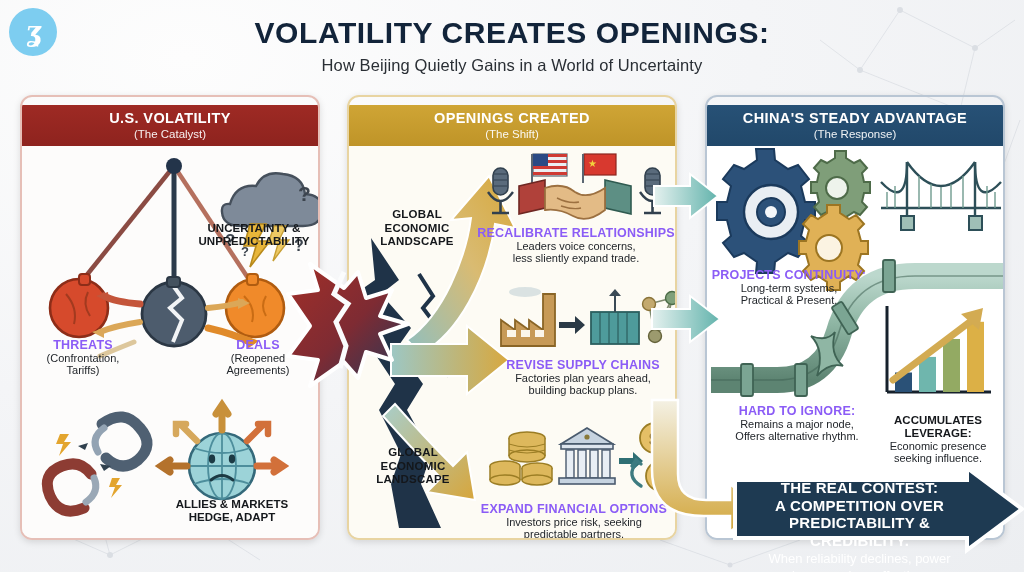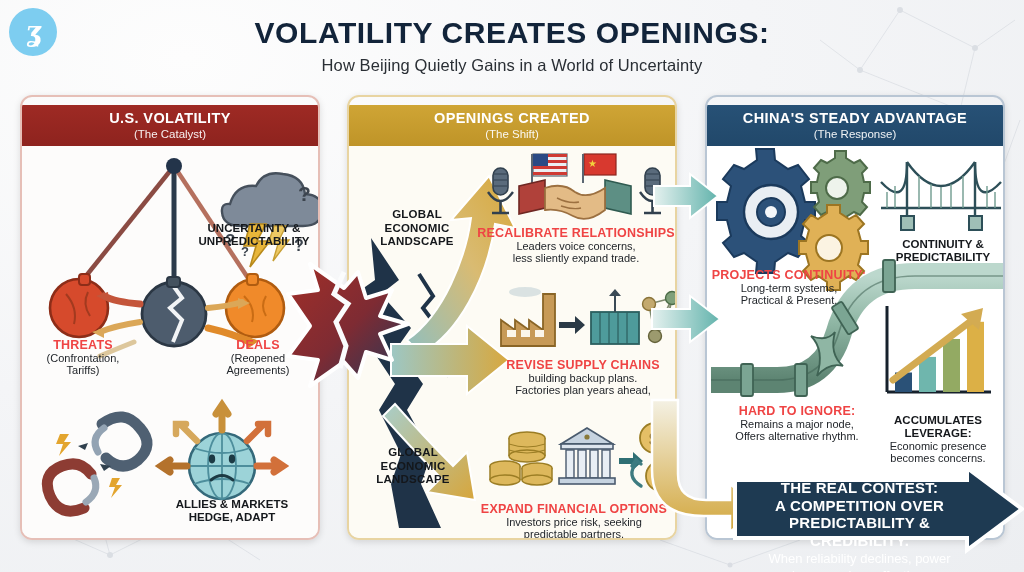--- a/index.html
+++ b/index.html
@@ -62,21 +62,21 @@
   #col2 .col-head { background:linear-gradient(#ceа; background:#cfa535); }
   #col2 .col-body { background:#fdfbf4; }
 
   #col3 { left:705px; width:300px; border:2px solid #b9c6d4; }
   #col3 .col-head { background:linear-gradient(#275176,#21486a); }
   #col3 .col-body { background:#ffffff; }
 
   .cap { position:absolute; text-align:center; line-height:1.12; }
   .cap .b  { font-weight:bold; font-size:11.5px; color:#15181c; }
   .cap .n  { font-size:11px; color:#22262b; }
-  .cap .bb { font-weight:bold; font-size:12.5px; color:#ef4444; letter-spacing:.2px;text-align:center;}
+  .cap .bb { font-weight:bold; font-size:12.5px; color:#8b5cf6; letter-spacing:.2px;text-align:center;}
 
   .lbl-global {
     position:absolute; font-weight:bold; font-size:11.5px; color:#14171b;
     text-align:center; line-height:1.18; letter-spacing:.2px;
   }
 
   
   #banner {
     position:absolute; left:733px; top:466px; width:291px; height:86px;
   }
@@ -382,22 +382,22 @@
           </g>
           <circle cx="152" cy="16" r="6.5" fill="#c3a96e" stroke="#8a7338" stroke-width="1.4"></circle>
           <circle cx="175" cy="10" r="6.5" fill="#7fa07a" stroke="#4b6b46" stroke-width="1.4"></circle>
           <circle cx="170" cy="34" r="6.5" fill="#6f9a92" stroke="#3c6159" stroke-width="1.4"></circle>
           <circle cx="158" cy="48" r="6.5" fill="#9c9a6e" stroke="#65633a" stroke-width="1.4"></circle>
         </g>
       </svg>
 
       <div class="cap" style="left:136px; top:212px; width:196px;">
         <div class="bb">REVISE SUPPLY CHAINS</div>
+        <div class="n">Factories plan years ahead,</div>
         <div class="n">building backup plans.</div>
-        <div class="n">Factories plan years ahead,</div>
       </div>
 
       <svg class="abs" style="left:140px;top:276px" width="190" height="80">
         <g fill="#ddb85c" stroke="#9b7d24" stroke-width="1.5">
           <g>
               <ellipse cx="38" cy="16" rx="18" ry="6"></ellipse>
               <rect x="20" y="16" width="36" height="18" stroke="none"></rect>
              <ellipse cx="38" cy="34" rx="18" ry="6"></ellipse>
              <path d="M20 16 l0 18 M56 16 l0 18" fill="none"></path>
              <path d="M20 22 q18 6 36 0 M20 28 q18 6 36 0" fill="none" stroke-width="1"></path>
@@ -497,24 +497,20 @@
           <line x1="64" y1="35" x2="64" y2="56"></line>
             <line x1="74" y1="32" x2="74" y2="56"></line>
           <line x1="86" y1="24" x2="86" y2="56"></line>
             <line x1="110" y1="34" x2="110" y2="56"></line>
           <line x1="118" y1="40" x2="118" y2="56"></line>
         </g>
         <rect x="24" y="64" width="13" height="14" fill="#9fbfb6" stroke="#2d4f58" stroke-width="2"></rect>
         <rect x="92" y="64" width="13" height="14" fill="#9fbfb6" stroke="#2d4f58" stroke-width="2"></rect>
       </svg>
 
-      <div class="cap" style="left:176px; top:92px; width:120px;">
-        <div class="b">CONTINUITY &amp;</div>
-        <div class="b">PREDICTABILITY</div>
-      </div>
 
       <div class="cap" style="left:2px; top:122px; width:160px; text-align:center;">
         <div class="bb">PROJECTS CONTINUITY:</div>
         <div class="n">Long-term systems,</div>
         <div class="n">Practical &amp; Present.</div>
       </div>
 
       <svg class="abs" style="left:0;top:124px" width="296" height="140">
         <defs>
           <linearGradient id="pipe" x1="0" y1="0" x2="0" y2="1">
@@ -550,21 +546,21 @@
             <rect x="90" y="21.799999999999997" width="17" height="70.2" fill="#dcb046"></rect>
           </g>
         <path d="M16 80 L98 18" stroke="#d3ab52" stroke-width="7" stroke-linecap="round"></path>
         <path d="M84 14 l22 -6 l-4 22z" fill="#d3ab52"></path>
       </svg>
 
       <div class="cap" style="left:168px; top:268px; width:126px;">
         <div class="b">ACCUMULATES</div>
         <div class="b">LEVERAGE:</div>
         <div class="n">Economic presence</div>
-        <div class="n">becomes concerns.</div>
+        <div class="n">seeking influence.</div>
       </div>
     </div>
   </div>
 
   <svg class="abs" style="left:284px; top:258px" width="132" height="132">
     <defs>
       <linearGradient id="jag" x1="0" y1="0" x2="1" y2="1">
         <stop offset="0" stop-color="#a22f28"></stop>
           <stop offset="0.52" stop-color="#7e2b33"></stop>
         <stop offset="1" stop-color="#23395a"></stop>

